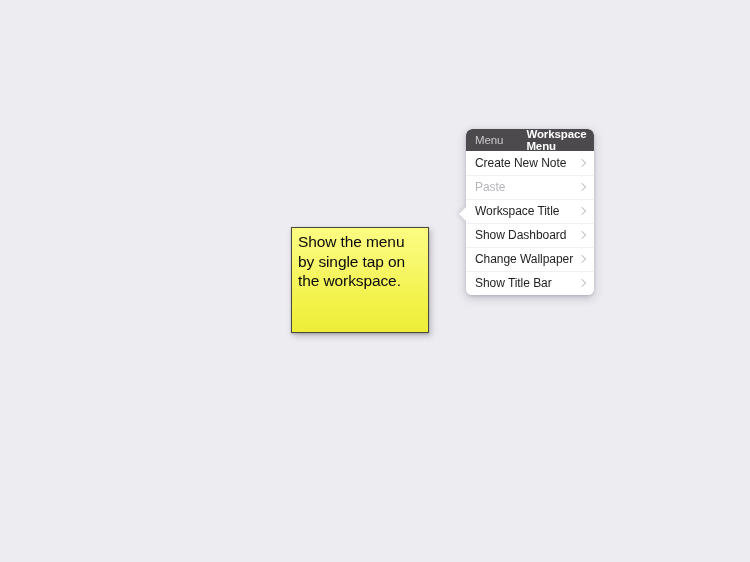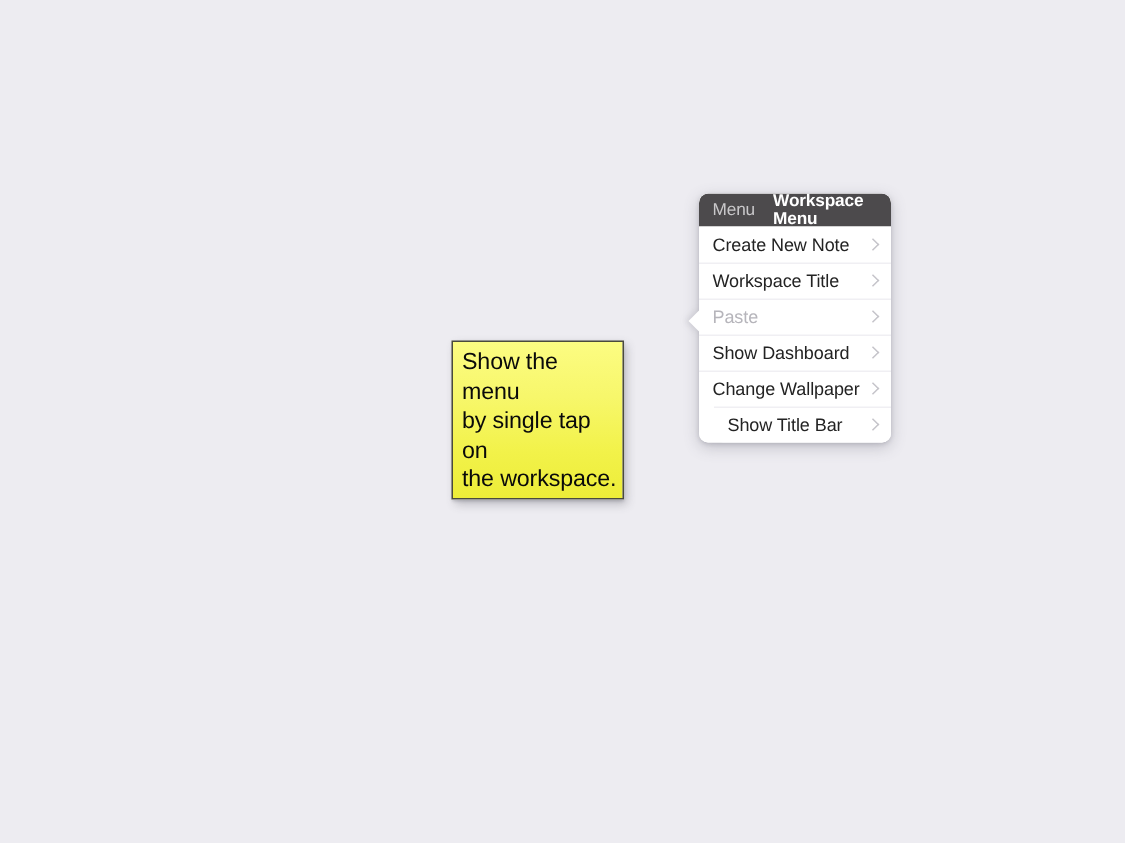--- a/index.html
+++ b/index.html
@@ -19,23 +19,23 @@
   
   #workspace {
     position: absolute;
     inset: 0;
     background: #edecf1;
   }
 
   
   #sticky-note {
     position: absolute;
-    left: 301px;
+    left: 291px;
     top: 227px;
-    width: 115px;
+    width: 138px;
     height: 106px;
     border: 1px solid #4a4a3c;
     box-sizing: border-box;
     background: linear-gradient(180deg, #fcfc82 0%, #f7f76b 35%, #f2f24a 70%, #eded38 100%);
     box-shadow: 2px 3px 6px rgba(70,70,80,0.30), 0 1px 2px rgba(60,60,70,0.25);
     overflow: hidden;
   }
   #sticky-note .note-text {
     position: absolute;
     left: 6px;
@@ -93,21 +93,21 @@
   #menu-header .close-label {
     font-size: 11.5px;
     color: #c9c8ca;
     font-weight: normal;
     letter-spacing: -0.1px;
   }
   #menu-header .title-label {
     font-size: 11.5px;
     color: #ffffff;
     font-weight: bold;
-    margin-left: 12px;
+    margin-left: 23px;
     letter-spacing: -0.1px;
   }
 
   
   .menu-row {
     height: 24px;
     display: flex;
     align-items: center;
     padding: 0 8px 0 9px;
     box-sizing: border-box;
@@ -148,21 +148,20 @@
     left: 1px;
     top: 1px;
     width: 5px;
     height: 5px;
     border-right: 1.4px solid #c5c4ca;
     border-top: 1.4px solid #c5c4ca;
     transform: rotate(45deg);
   }
   .menu-row:last-child {
     border-radius: 0 0 6px 6px;
-    margin-left: 10px;
   }
 </style>
 </head>
 <body>
 
 <div id="workspace">
 
   <div id="sticky-note">
     <div class="note-text">Show the menu
 by single tap on
@@ -176,31 +175,31 @@
       <div id="menu-header">
         <span class="close-label">Menu</span>
         <span class="title-label">Workspace Menu</span>
       </div>
 
       <div class="menu-row">
         <span class="row-label">Create New Note</span>
         <span class="chevron"></span>
       </div>
 
-      <div class="menu-row">
-        <span class="row-label">Workspace Title</span>
-        <span class="chevron"></span>
-      </div>
-
       <div class="menu-row disabled">
         <span class="row-label">Paste</span>
         <span class="chevron"></span>
       </div>
 
       <div class="menu-row">
+        <span class="row-label">Workspace Title</span>
+        <span class="chevron"></span>
+      </div>
+
+      <div class="menu-row">
         <span class="row-label">Show Dashboard</span>
         <span class="chevron"></span>
       </div>
 
       <div class="menu-row">
         <span class="row-label">Change Wallpaper</span>
         <span class="chevron"></span>
       </div>
 
       <div class="menu-row">

